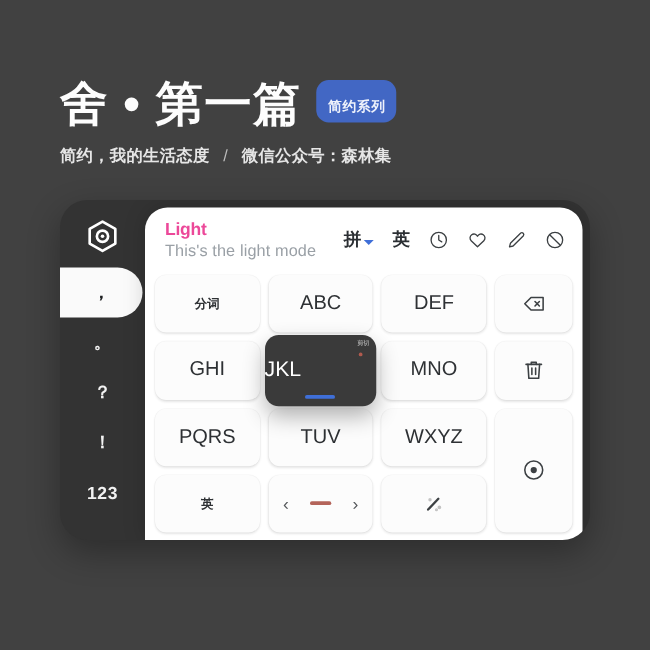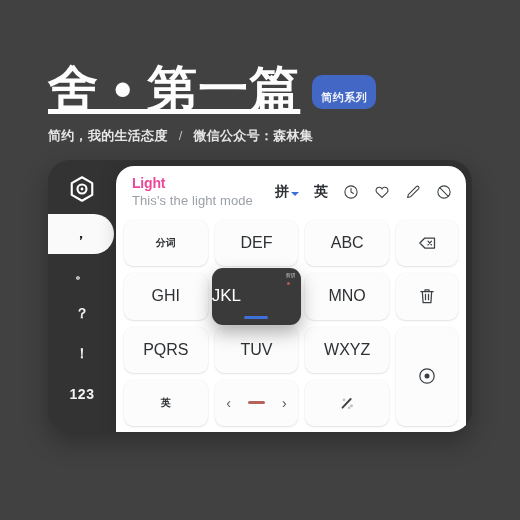--- a/index.html
+++ b/index.html
@@ -8,23 +8,22 @@
     background:#414141;
     font-family:"Liberation Sans","DejaVu Sans",sans-serif;
     -webkit-font-smoothing:antialiased;
   }
   #stage{position:relative;width:520px;height:520px;}
 
   
   #header{position:absolute;left:48px;top:64px;width:420px;}
   .title-row{display:flex;align-items:flex-end;gap:12px;}
   .big-title{
-    font-size:50px;line-height:1;font-weight:700;color:#fdfdfd;
+    font-size:38px;line-height:1;font-weight:700;color:#fdfdfd;
     letter-spacing:1px;
-    text-decoration:underline;
   }
   .series-badge{
     background:#4267c4;color:#eef2fb;font-size:11px;line-height:1;
     padding:17px 9px 6px;border-radius:10px;font-weight:700;
     margin-bottom:5px;letter-spacing:.5px;
   }
   .subtitle{
     margin-top:13px;font-size:13px;color:#e6e6e6;font-weight:600;
     letter-spacing:.3px;
   }
@@ -216,22 +215,22 @@
                 <path d="M5.6 5.6 18.4 18.4"></path>
             </svg>
           </div>
 
         </div>
       </div>
 
       <div id="grid">
 
         <div class="key cn">分词</div>
+        <div class="key">ABC</div>
         <div class="key">DEF</div>
-        <div class="key">ABC</div>
         <div class="key fn">
           <svg class="ico-lg" viewBox="0 0 24 24" fill="none" stroke="currentColor" stroke-width="1.5" stroke-linecap="round" stroke-linejoin="round">
             <path d="M21 6H9.4L3.4 12l6 6H21z"></path>
               <path d="M13.2 9.8 17.4 14.2M17.4 9.8l-4.2 4.4"></path>
           </svg>
         </div>
 
         <div class="key">GHI</div>
         <div class="key" style="visibility: hidden;"></div>
         <div class="key">MNO</div>

